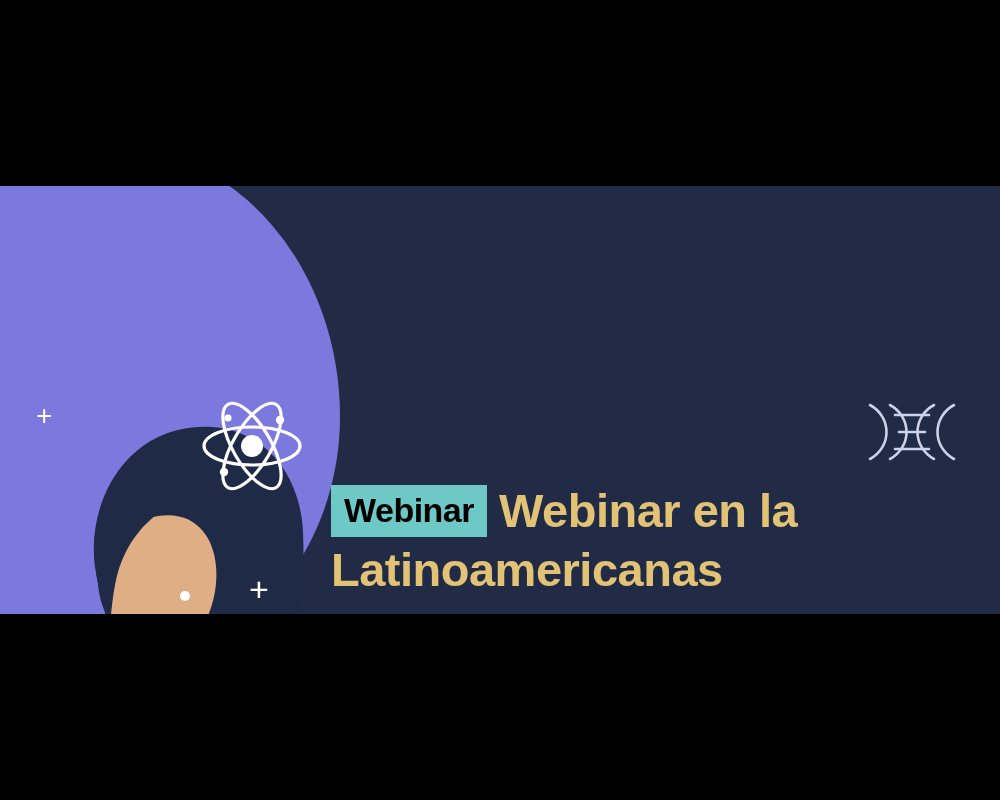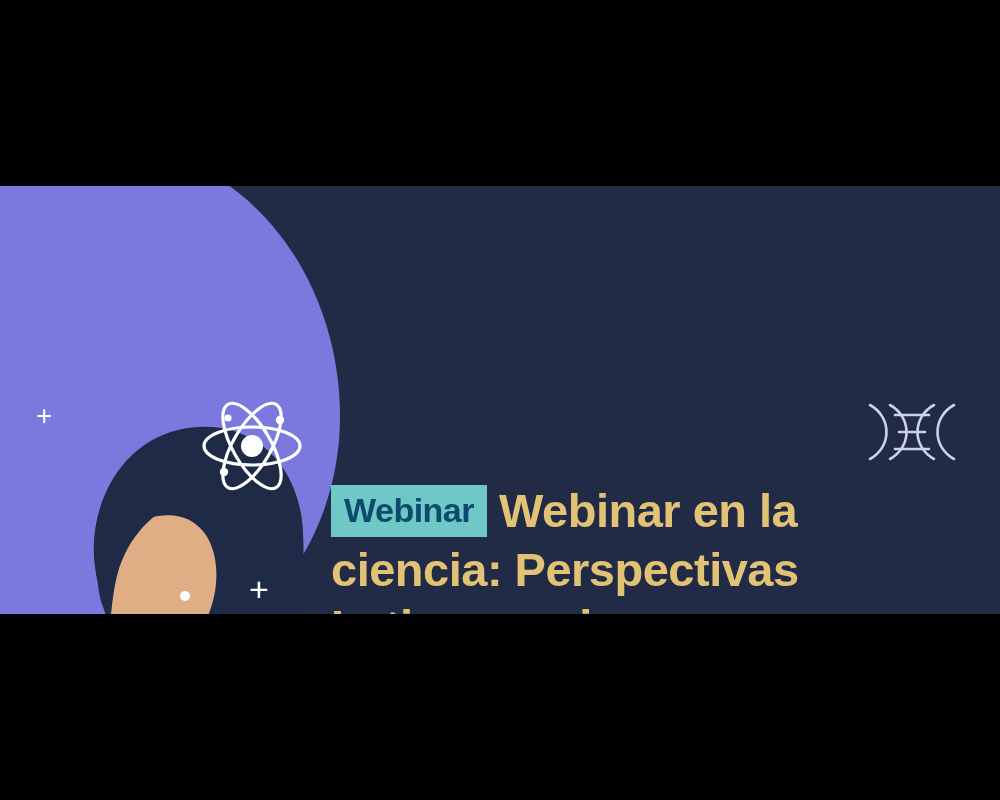--- a/index.html
+++ b/index.html
@@ -64,21 +64,21 @@
     font-size:47px;
     font-weight:bold;
     letter-spacing:-0.5px;
     line-height:57px;
     color:#e2c275;
     white-space:nowrap;
   }
   .badge {
     display:inline-block;
     background:#6ec9c6;
-    color:#0c4a6e;
+    color:#000000;
     font-size:34px;
     font-weight:bold;
     line-height:1;
     padding:8px 13px 10px 13px;
     vertical-align:middle;
     margin-right:12px;
     position:relative;
     top:-4px;
   }
 </style>
@@ -153,19 +153,18 @@
         <line x1="33" y1="14" x2="67" y2="14"></line>
         <line x1="37" y1="31" x2="63" y2="31"></line>
         <line x1="33" y1="48" x2="67" y2="48"></line>
       </g>
     </svg>
 
     <div class="headline">
       <div class="hl-line">
         <span class="badge">Webinar</span><span>Webinar en la</span>
       </div>
-      <div class="hl-line">ciencia: Perspectivas</div>
       <div class="hl-line">Latinoamericanas</div>
     </div>
 
   </div>
 
 </div>
 
 </body></html>

